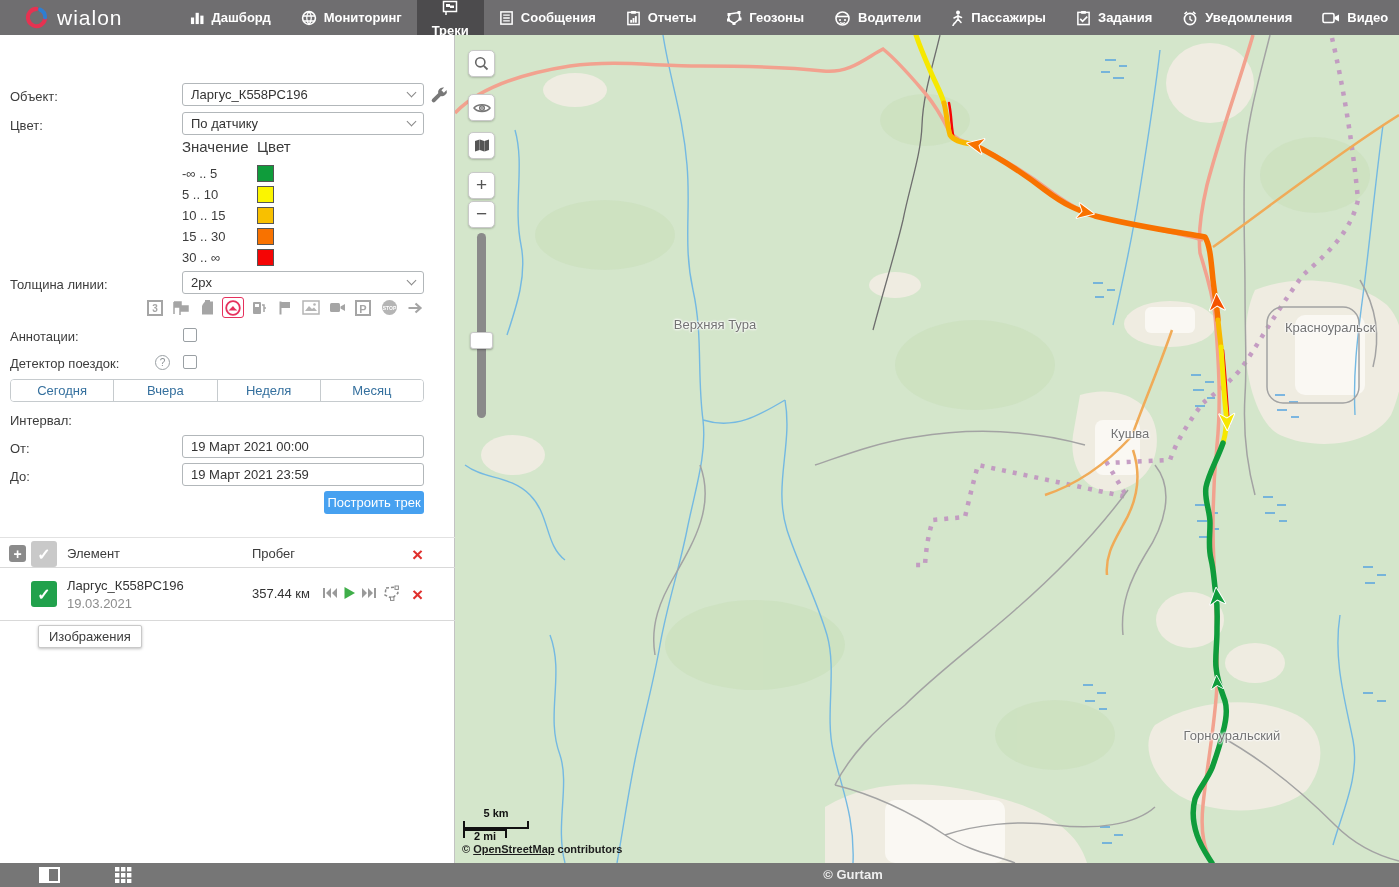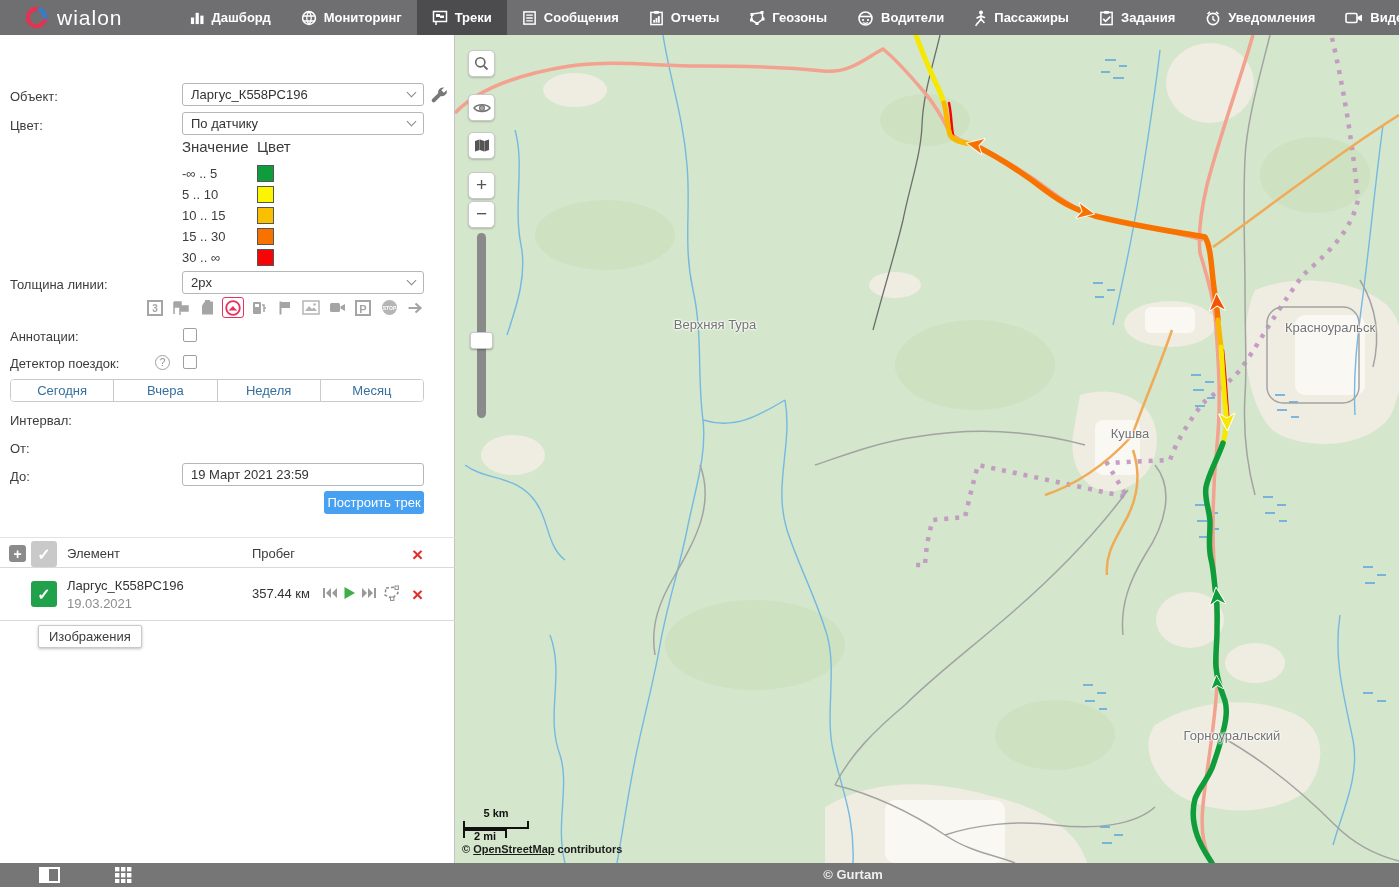--- a/index.html
+++ b/index.html
@@ -5,21 +5,21 @@
   * { margin:0; padding:0; box-sizing:border-box; }
   html,body { width:1399px; height:887px; overflow:hidden; font-family:"Liberation Sans", sans-serif; background:#fff; }
   #app { position:relative; width:1399px; height:887px; }
 
   
   #topbar { position:absolute; left:0; top:0; width:1399px; height:35px; background:#6f6e70; display:flex; align-items:stretch; }
   .logo { display:flex; align-items:center; gap:9px; margin-left:25px; margin-right:52px; }
   .logo-text { color:#fff; font-size:21px; letter-spacing:1px; font-weight:400; }
   .nav { display:flex; align-items:stretch; }
   .nav-item { display:flex; align-items:center; gap:7px; padding:0 15px; color:#fff; font-size:13px; font-weight:700; cursor:pointer; white-space:nowrap; }
-  .nav-item.active { background:#4c4b4d; }
+  .nav-item.active { background:#4c4b4d;flex-direction:column; }
   .nav-item svg { flex:0 0 auto; }
 
   
   #sidebar { position:absolute; left:0; top:35px; width:455px; height:828px; background:#fff; border-right:1px solid #c3c3c3; font-size:13px; color:#3c3c3c; }
   .row-label { position:absolute; left:10px; }
   .ctl { position:absolute; left:182px; width:242px; height:23px; border:1px solid #b2b7ba; border-radius:3px; background:#fff; font-size:13px; color:#333; display:flex; align-items:center; padding:0 8px; }
   .select { justify-content:space-between; cursor:pointer; }
   .chev { width:7px; height:7px; border-right:1.6px solid #888; border-bottom:1.6px solid #888; transform:rotate(45deg); margin-top:-4px; }
   input.ctl { display:block; padding:0 8px; line-height:21px; font-family:"Liberation Sans", sans-serif; }
   .legend-table { position:absolute; left:182px; top:103px; }
@@ -308,20 +308,21 @@
     <div class="quick">
       <div>Сегодня</div>
       <div>Вчера</div>
       <div>Неделя</div>
       <div>Месяц</div>
     </div>
 
     <span class="row-label" style="top:378px">Интервал:</span>
 
     <span class="row-label" style="top:406px">От:</span>
+    <input class="ctl" style="top: 400px;" value="19 Март 2021 00:00">
 
     <span class="row-label" style="top:434px">До:</span>
     <input class="ctl" style="top: 428px;" value="19 Март 2021 23:59">
 
     <button class="build-btn">Построить трек</button>
 
     <div class="tbl-hdr">
       <span class="plus-btn">+</span>
       <span class="big-check" style="top:3px;background:#c9c9c9">✓</span>
       <span style="position:absolute;left:67px;top:8px">Элемент</span>

